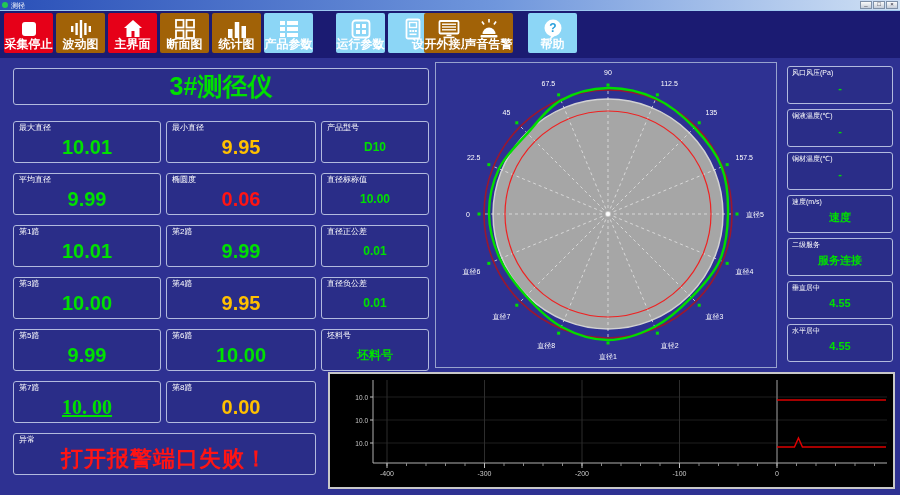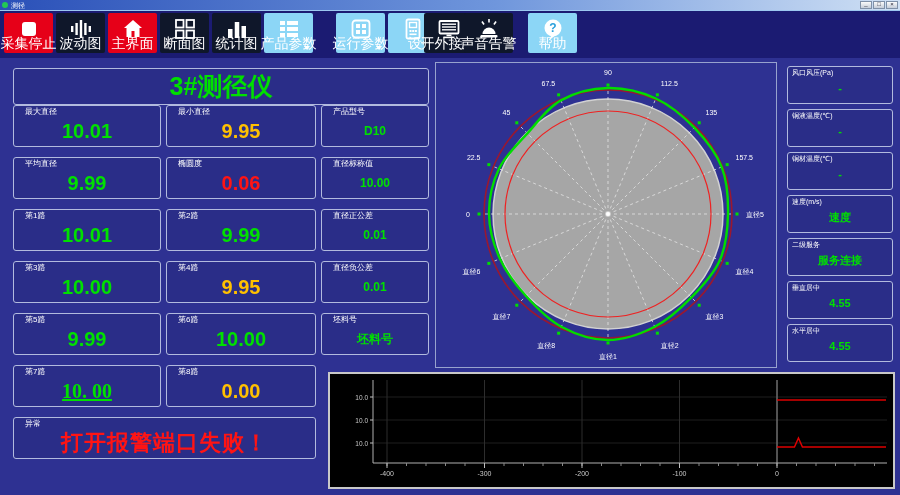--- a/index.html
+++ b/index.html
@@ -15,39 +15,39 @@
   .win-btn{width:12px;height:8px;background:linear-gradient(#fbfbfb,#c4ccd8);
     border:1px solid #7f90a8;box-sizing:border-box;font-size:6px;line-height:5px;
     text-align:center;color:#223;cursor:default;}
   
   .toolbar{position:absolute;top:10px;left:0;right:0;height:48px;background:#1b1b72;
     border-top:1px solid #9cc8f0;box-sizing:border-box;}
   .tb-btn{position:absolute;top:2px;width:49px;height:40px;border-radius:2px;
     display:flex;flex-direction:column;align-items:center;justify-content:flex-end;
     padding-bottom:3px;box-sizing:border-box;cursor:pointer;}
   .tb-red{background:#e60018;}
-  .tb-blue{background:#0f172a;}
+  .tb-blue{background:#a16207;}
   .tb-light{background:#8cd6f6;}
   .tb-icon{position:absolute;top:4px;left:0;right:0;height:24px;
     display:flex;align-items:center;justify-content:center;}
-  .tb-label{font-size:14px;color:#fff;font-weight:normal;line-height:1;white-space:nowrap;text-align:center;}
+  .tb-label{font-size:12px;color:#fff;font-weight:bold;line-height:1;white-space:nowrap;text-align:center;}
   .tb-dd{position:absolute;right:3px;bottom:3px;width:0;height:0;
     border-left:3px solid transparent;border-right:3px solid transparent;
     border-top:4px solid #fff;}
   
   .card,.rcard,.title-card{background:#2a2d88;border:1px solid #b2bade;border-radius:3px;
     box-sizing:border-box;position:relative;}
-  .lbl{position:absolute;top:2px;left:11px;font-size:8px;color:#fff;line-height:1;white-space:nowrap;}
+  .lbl{position:absolute;top:2px;left:5px;font-size:8px;color:#fff;line-height:1;white-space:nowrap;}
   .val{position:absolute;left:0;right:0;top:0;bottom:0;display:flex;align-items:center;
     justify-content:center;padding-top:9px;font-weight:bold;font-size:20px;line-height:1;}
   .v-green{color:#00e000;} .v-yellow{color:#ffc000;} .v-red{color:#ff1414;}
   
   .left-panel{position:absolute;left:13px;top:68px;width:416px;}
   .title-card{height:37px;display:flex;align-items:center;justify-content:center;
-    font-size:25px;font-weight:bold;color:#00e000;margin-bottom:0;}
+    font-size:25px;font-weight:bold;color:#00e000;margin-bottom:16px;}
   .cards-grid{display:grid;grid-template-columns:148px 150px 108px;column-gap:5px;
     row-gap:10px;grid-auto-rows:42px;}
   .card.small .val{font-size:12px;}
   .card.serif .val{font-family:"Liberation Serif","DejaVu Serif",serif;text-decoration:underline;}
   .card.alarm{grid-column:1 / span 2;text-align:right;}
   .card.alarm .val{font-size:22px;letter-spacing:1px;}
   
   .right-panel{position:absolute;left:787px;top:66px;width:106px;}
   .rcard{height:38px;margin-bottom:5px;}
   .rcard .lbl{font-size:7px;top:2px;left:4px;}

